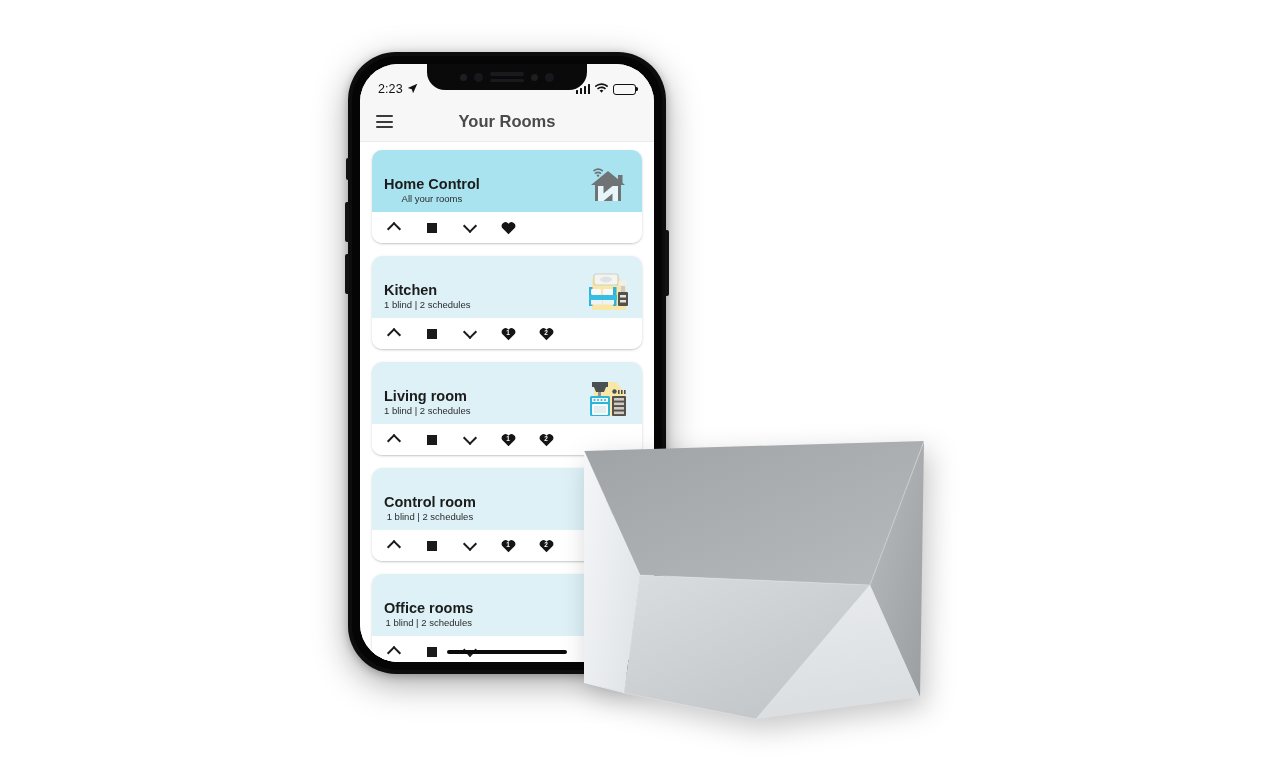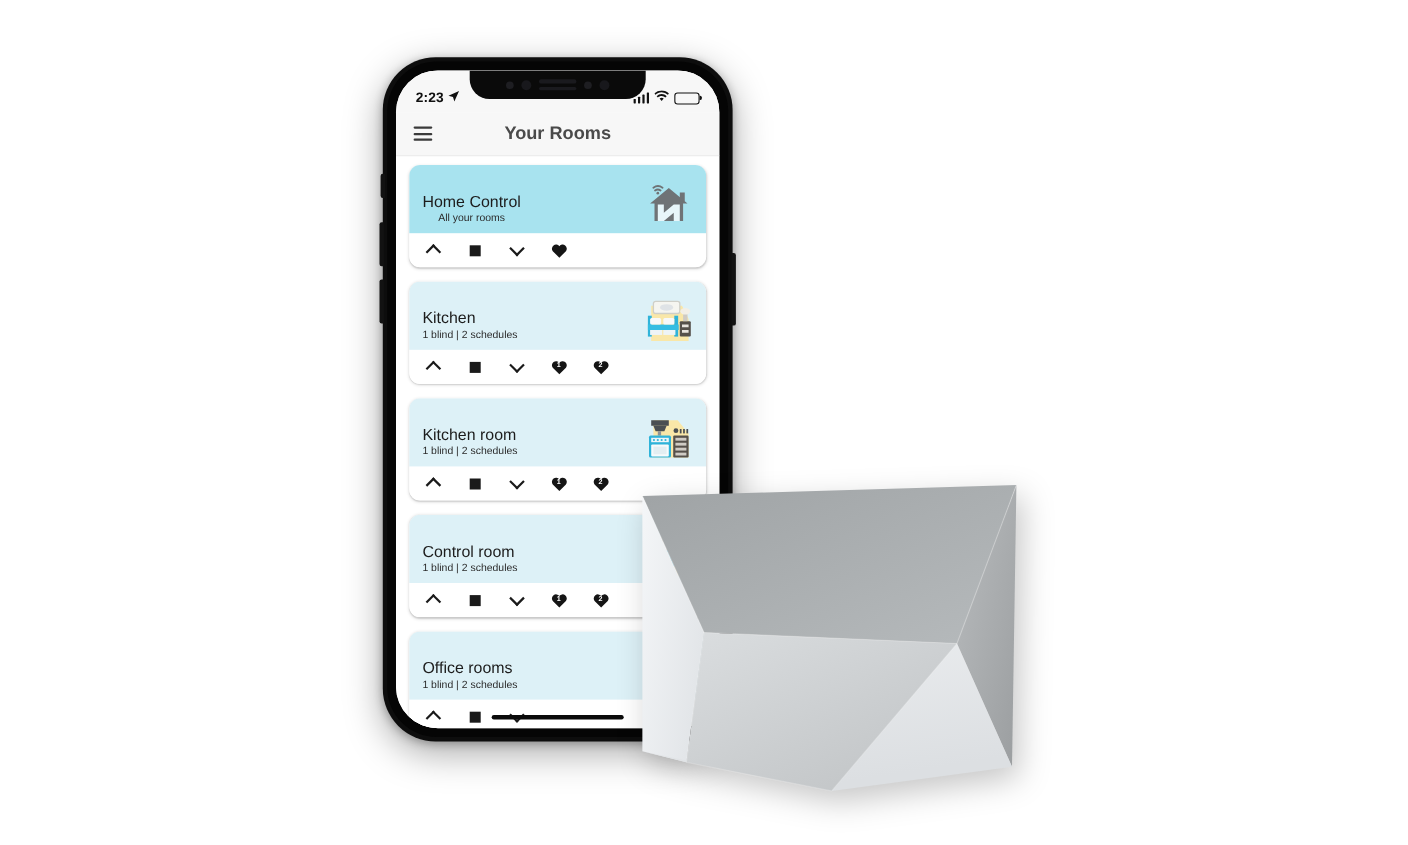--- a/index.html
+++ b/index.html
@@ -75,21 +75,21 @@
     position: relative;
     height: 38px;
     background: #f7f7f7;
     display: flex;
     align-items: flex-end;
     justify-content: space-between;
     padding: 0 18px 4px 18px;
     z-index: 20;
   }
   #status-left { display: flex; align-items: center; gap: 4px; }
-  #status-time { font-size: 12.5px; font-weight: 700; color: #111; letter-spacing: .1px; }
+  #status-time { font-size: 12.5px; font-weight: 400; color: #111; letter-spacing: .1px; }
   #status-right { display: flex; align-items: center; gap: 5px; }
 
   .signal-bars { display: flex; align-items: flex-end; gap: 1.5px; height: 10px; }
   .signal-bars i { width: 2.5px; background: #111; border-radius: .5px; display: block; }
   .signal-bars i:nth-child(1) { height: 4px; }
   .signal-bars i:nth-child(2) { height: 6px; }
   .signal-bars i:nth-child(3) { height: 8px; }
   .signal-bars i:nth-child(4) { height: 10px; }
 
   .battery {
@@ -150,21 +150,21 @@
 
   .card-head {
     height: 62px;
     display: flex;
     align-items: flex-end;
     justify-content: space-between;
     padding: 0 12px 8px 12px;
     position: relative;
   }
   .head-text { display: flex; flex-direction: column; gap: 1px; }
-  .room-name { font-size: 14.5px; color: #1c1c1c; font-weight: 400; line-height: 1.1; }
+  .room-name { font-size: 14.5px; color: #1c1c1c; font-weight: 700; line-height: 1.1; }
   .room-sub { font-size: 9.5px; color: #2b2b2b; line-height: 1.1; text-align: center; }
 
   .room-art {
     width: 48px; height: 44px;
     position: absolute;
     right: 10px; bottom: 4px;
   }
 
   .card-controls {
     height: 31px;
@@ -381,21 +381,21 @@
                 </svg>
               <span class="heart-num">2</span>
             </span>
           </div>
         </div>
       </div>
 
       <div class="room-card">
         <div class="card-head" style="background:#ddf1f7">
           <div class="head-text">
-            <div class="room-name">Kitchen room</div>
+            <div class="room-name">Living room</div>
             <div class="room-sub">1 blind | 2 schedules</div>
           </div>
           <div class="room-art">
             <svg viewBox="0 0 48 44" width="48" height="44">
               <path d="M10 6h22l10 12v22H10z" fill="#f9e7a8"></path>
               <path d="M8 6h16v5H8z" fill="#4a4f52"></path>
               <path d="M10 11h12l-2 5h-8z" fill="#4a4f52"></path>
               <rect x="14" y="16" width="3" height="4" fill="#8d9295"></rect>
               <rect x="6" y="20" width="20" height="20" rx="1.5" fill="#2fb3d9"></rect>
               <rect x="8" y="22" width="16" height="4" fill="#eef6f8"></rect>

